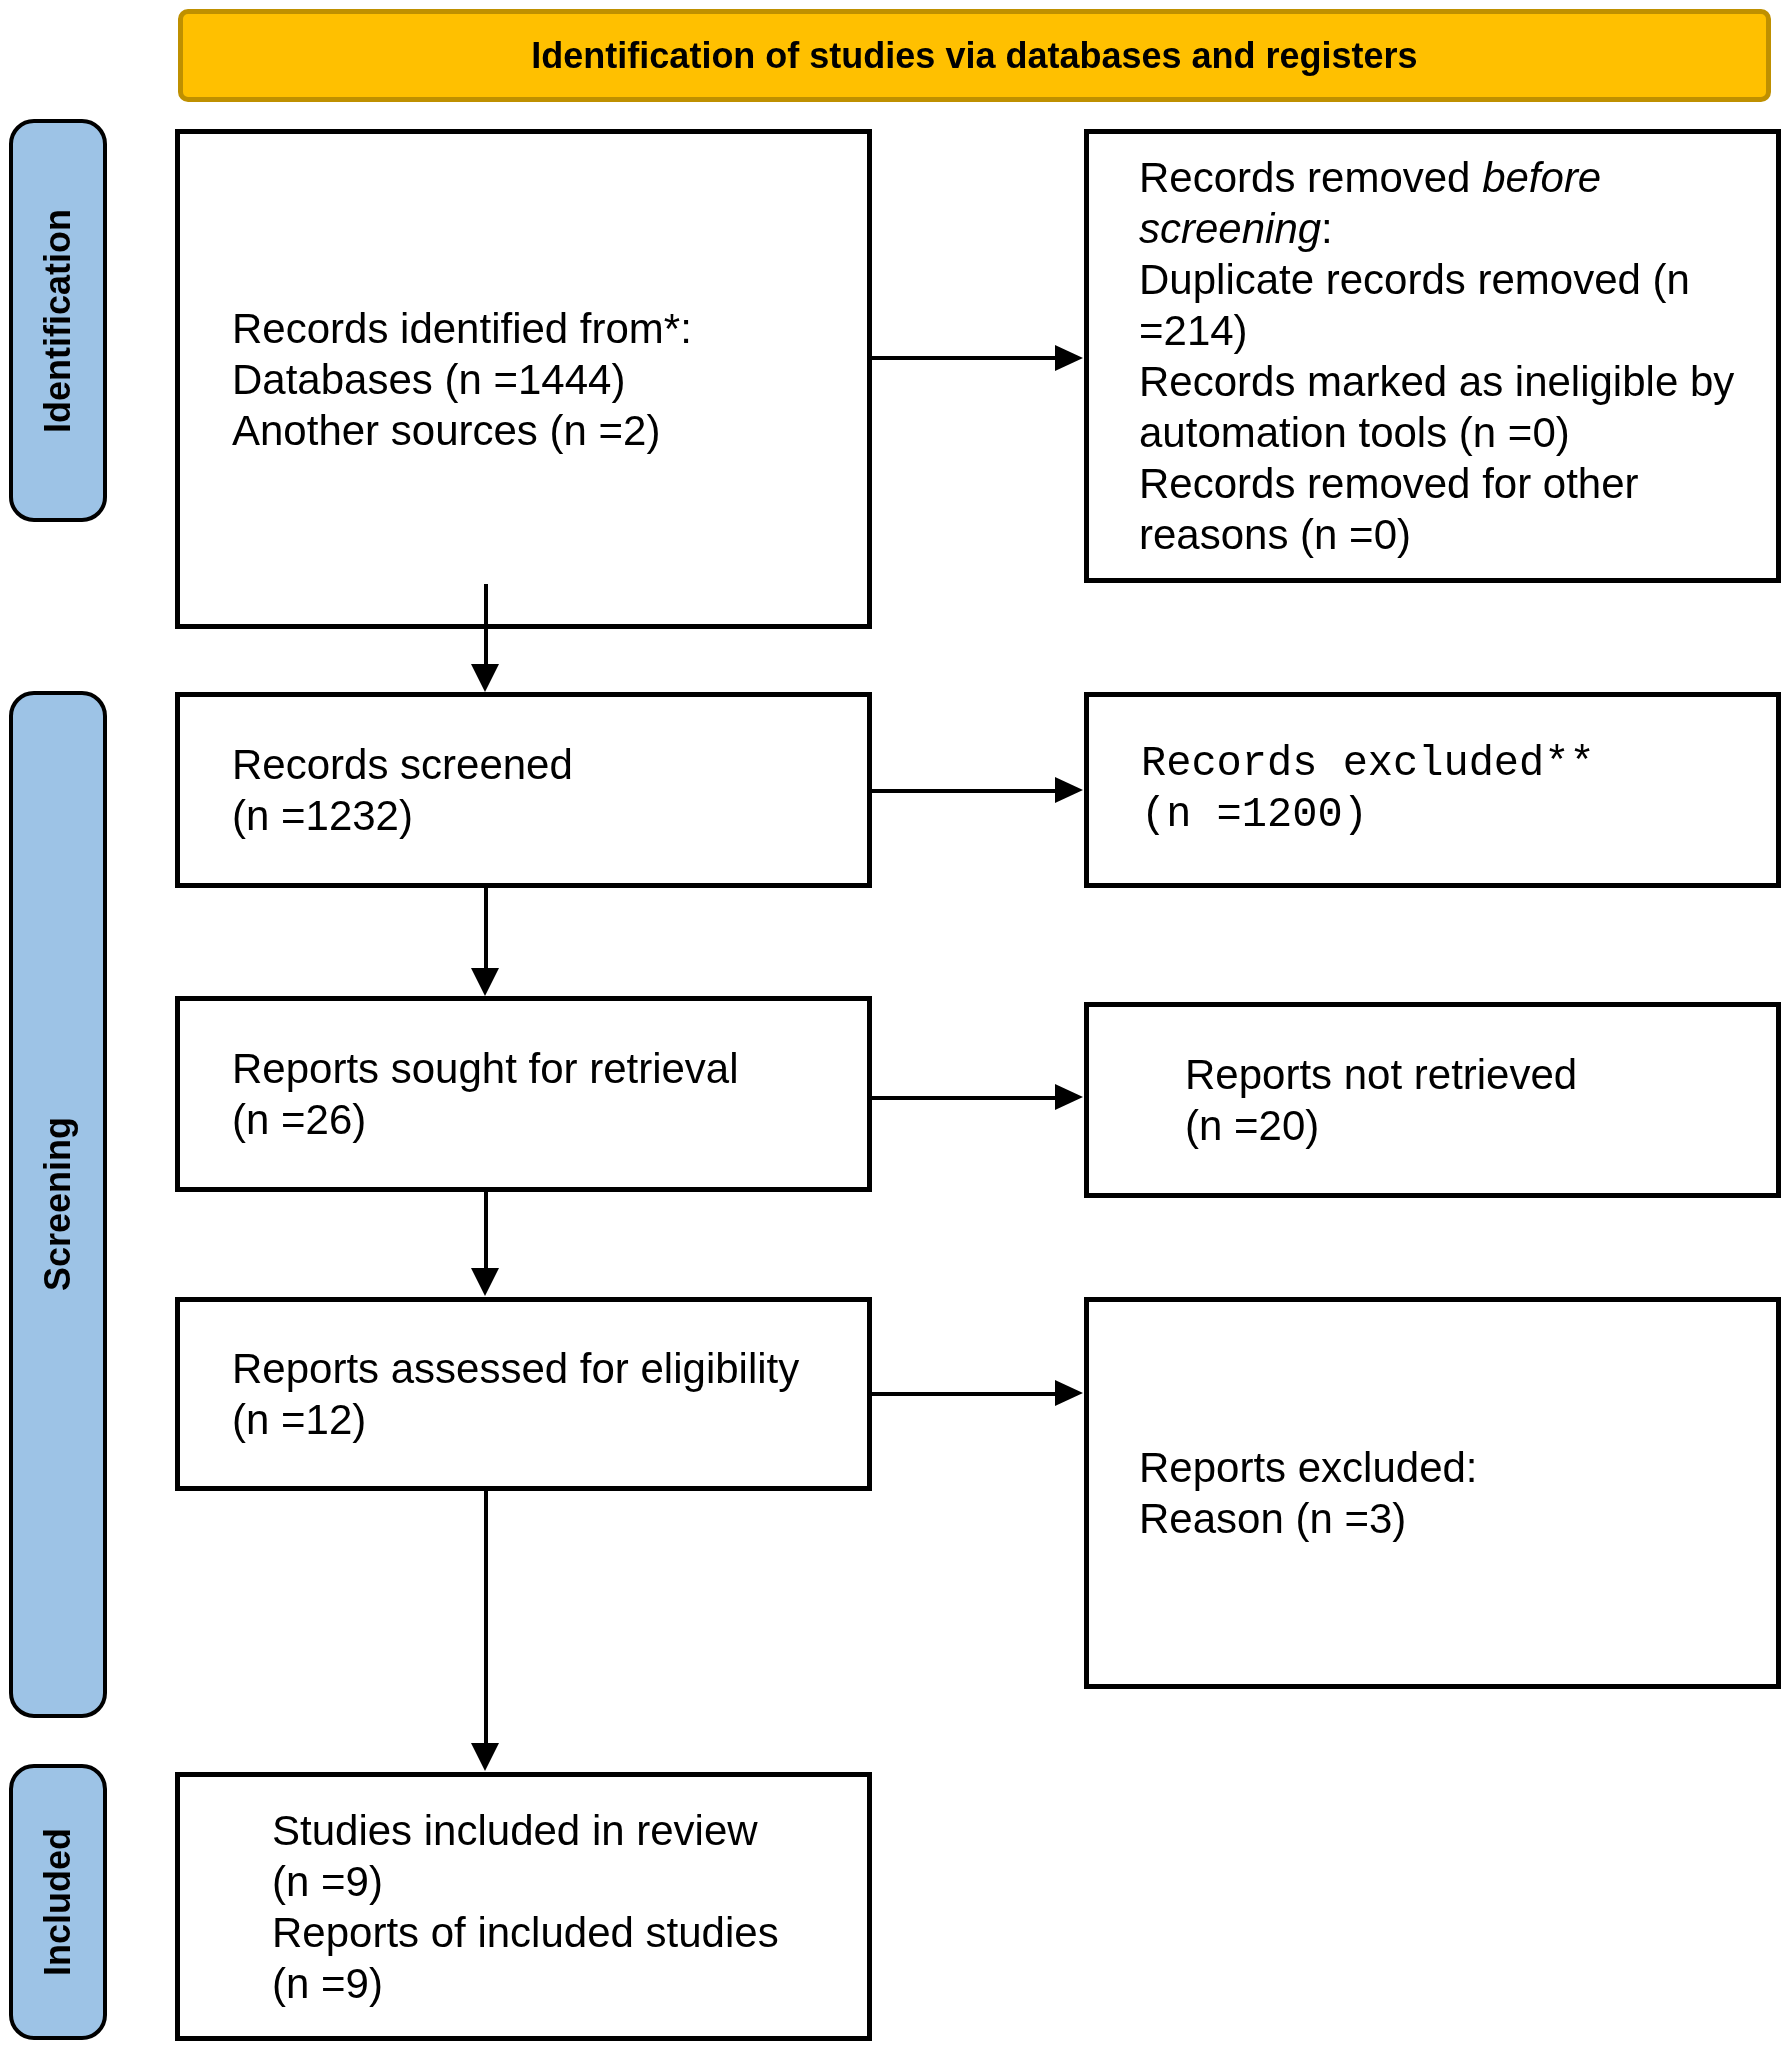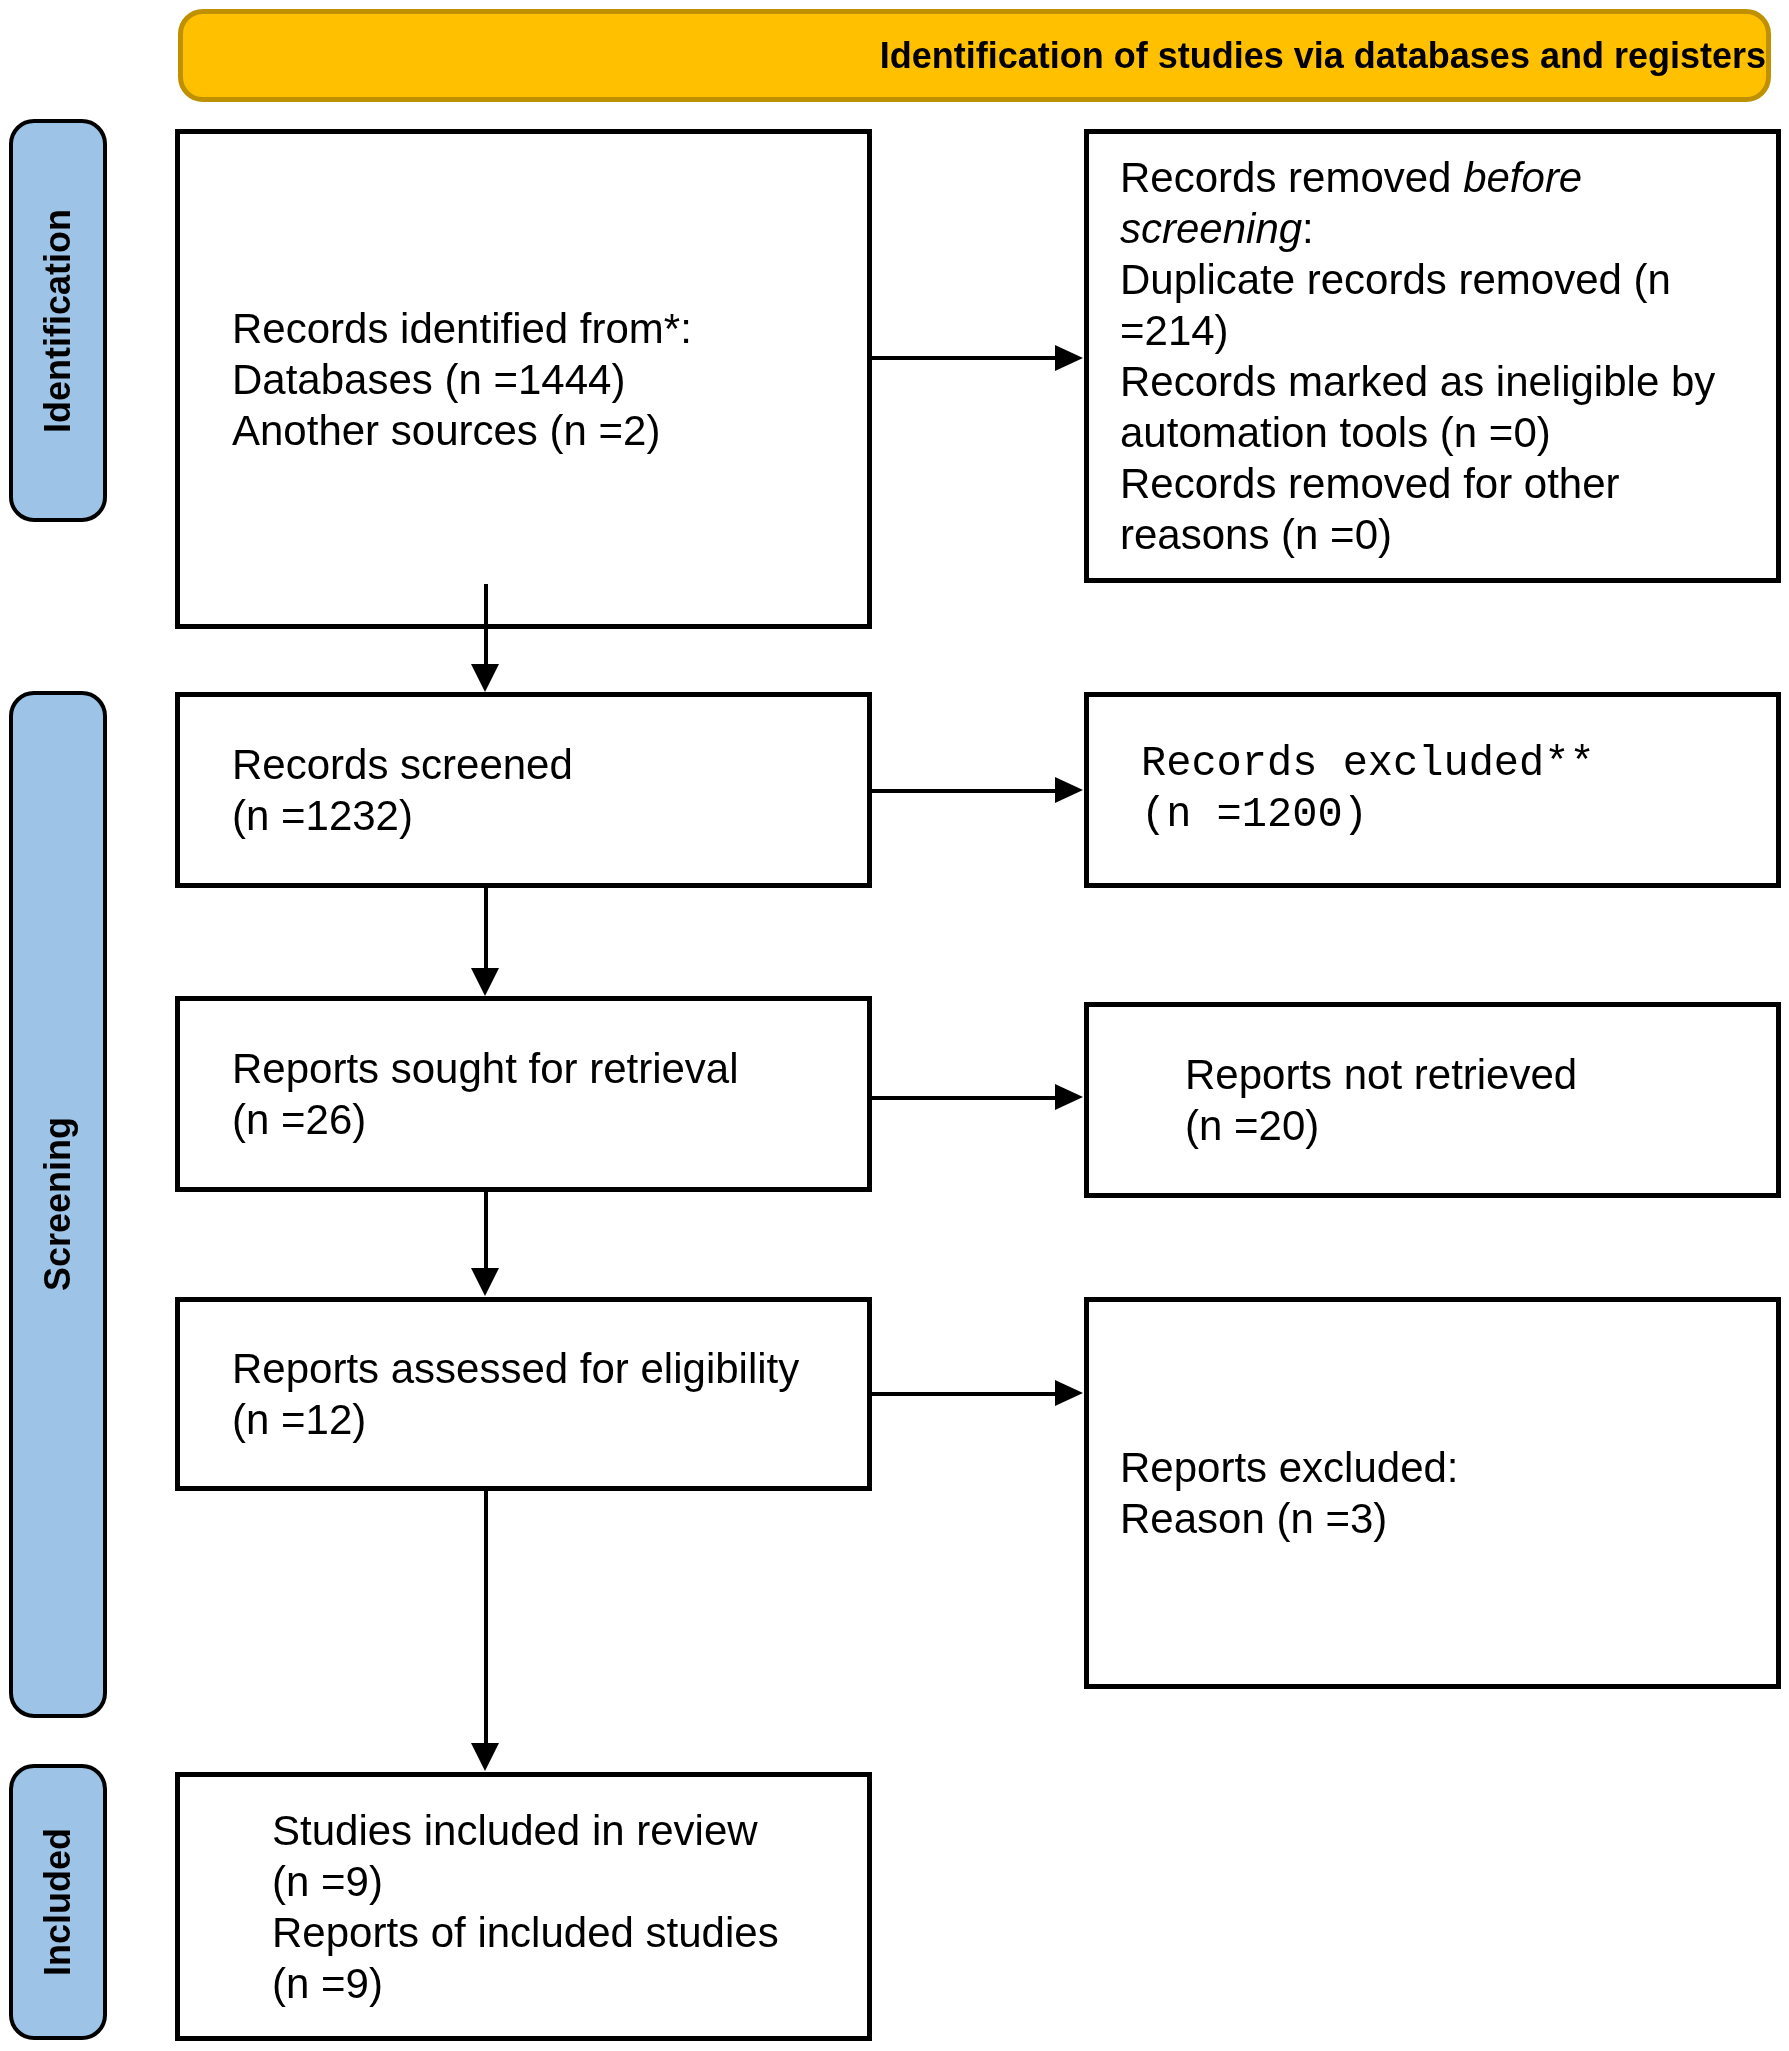--- a/index.html
+++ b/index.html
@@ -2,22 +2,22 @@
 <html style="--banner: #FFC000; --banner-border: #BF9000; --stage-fill: #9DC3E6;font-size:14.3px"><head>
 <meta charset="utf-8">
 <style>
   html,body{margin:0;padding:0;background:#ffffff;}
   #page{position:relative;width:1789px;height:2051px;background:#ffffff;
         font-family:"Liberation Sans","DejaVu Sans",sans-serif;color:#000;}
 
   
   .banner{position:absolute;left:178px;top:9px;width:1593px;height:93px;
           box-sizing:border-box;background:var(--banner,#FFC000);
-          border:5.3px solid var(--banner-border,#BF9000);border-radius:25px;
-          display:flex;align-items:center;justify-content:flex-end;}
+          border:5.3px solid var(--banner-border,#BF9000);border-radius:10px;
+          display:flex;align-items:center;justify-content:center;}
   .banner-text{font-size:36px;font-weight:bold;letter-spacing:0px;}
 
   
   .rail{position:absolute;left:9px;width:98px;box-sizing:border-box;
         background:var(--stage-fill,#9DC3E6);border:4.5px solid #000;border-radius:25px;
         display:flex;align-items:center;justify-content:center;}
   .rail-identification{top:119px;height:403px;}
   .rail-screening{top:691px;height:1027px;}
   .rail-included{top:1764px;height:276px;}
   .rail-text{writing-mode:vertical-rl;transform:rotate(180deg);
@@ -32,21 +32,21 @@
   .col-right{left:1084px;width:697px;}
   .b1{top:129px;height:500px;}
   .b2{top:692px;height:196px;}
   .b3{top:996px;height:196px;}
   .b4{top:1297px;height:194px;}
   .b5{top:1772px;height:269px;padding-left:40px;}
   .r1{top:129px;height:454px;}
   .r2{top:692px;height:196px;font-family:Liberation Mono, monospace;}
   .r3{top:1002px;height:196px;padding-left:44px;}
   .r4{top:1297px;height:392px;}
-  .r1 .fbox-text,.r4 .fbox-text{padding-left:31px;padding-right:36px;}
+  .r1 .fbox-text,.r4 .fbox-text{padding-left:50px;padding-right:36px;}
   .it{font-style:italic;}
 
   
   .hline{position:absolute;height:3.6px;background:#000;}
   .vline{position:absolute;width:3.6px;background:#000;}
   .head-right{position:absolute;width:0;height:0;
               border-top:13.4px solid transparent;border-bottom:13.4px solid transparent;
               border-left:28.5px solid #000;}
   .head-down{position:absolute;width:0;height:0;
              border-left:14.3px solid transparent;border-right:14.3px solid transparent;

